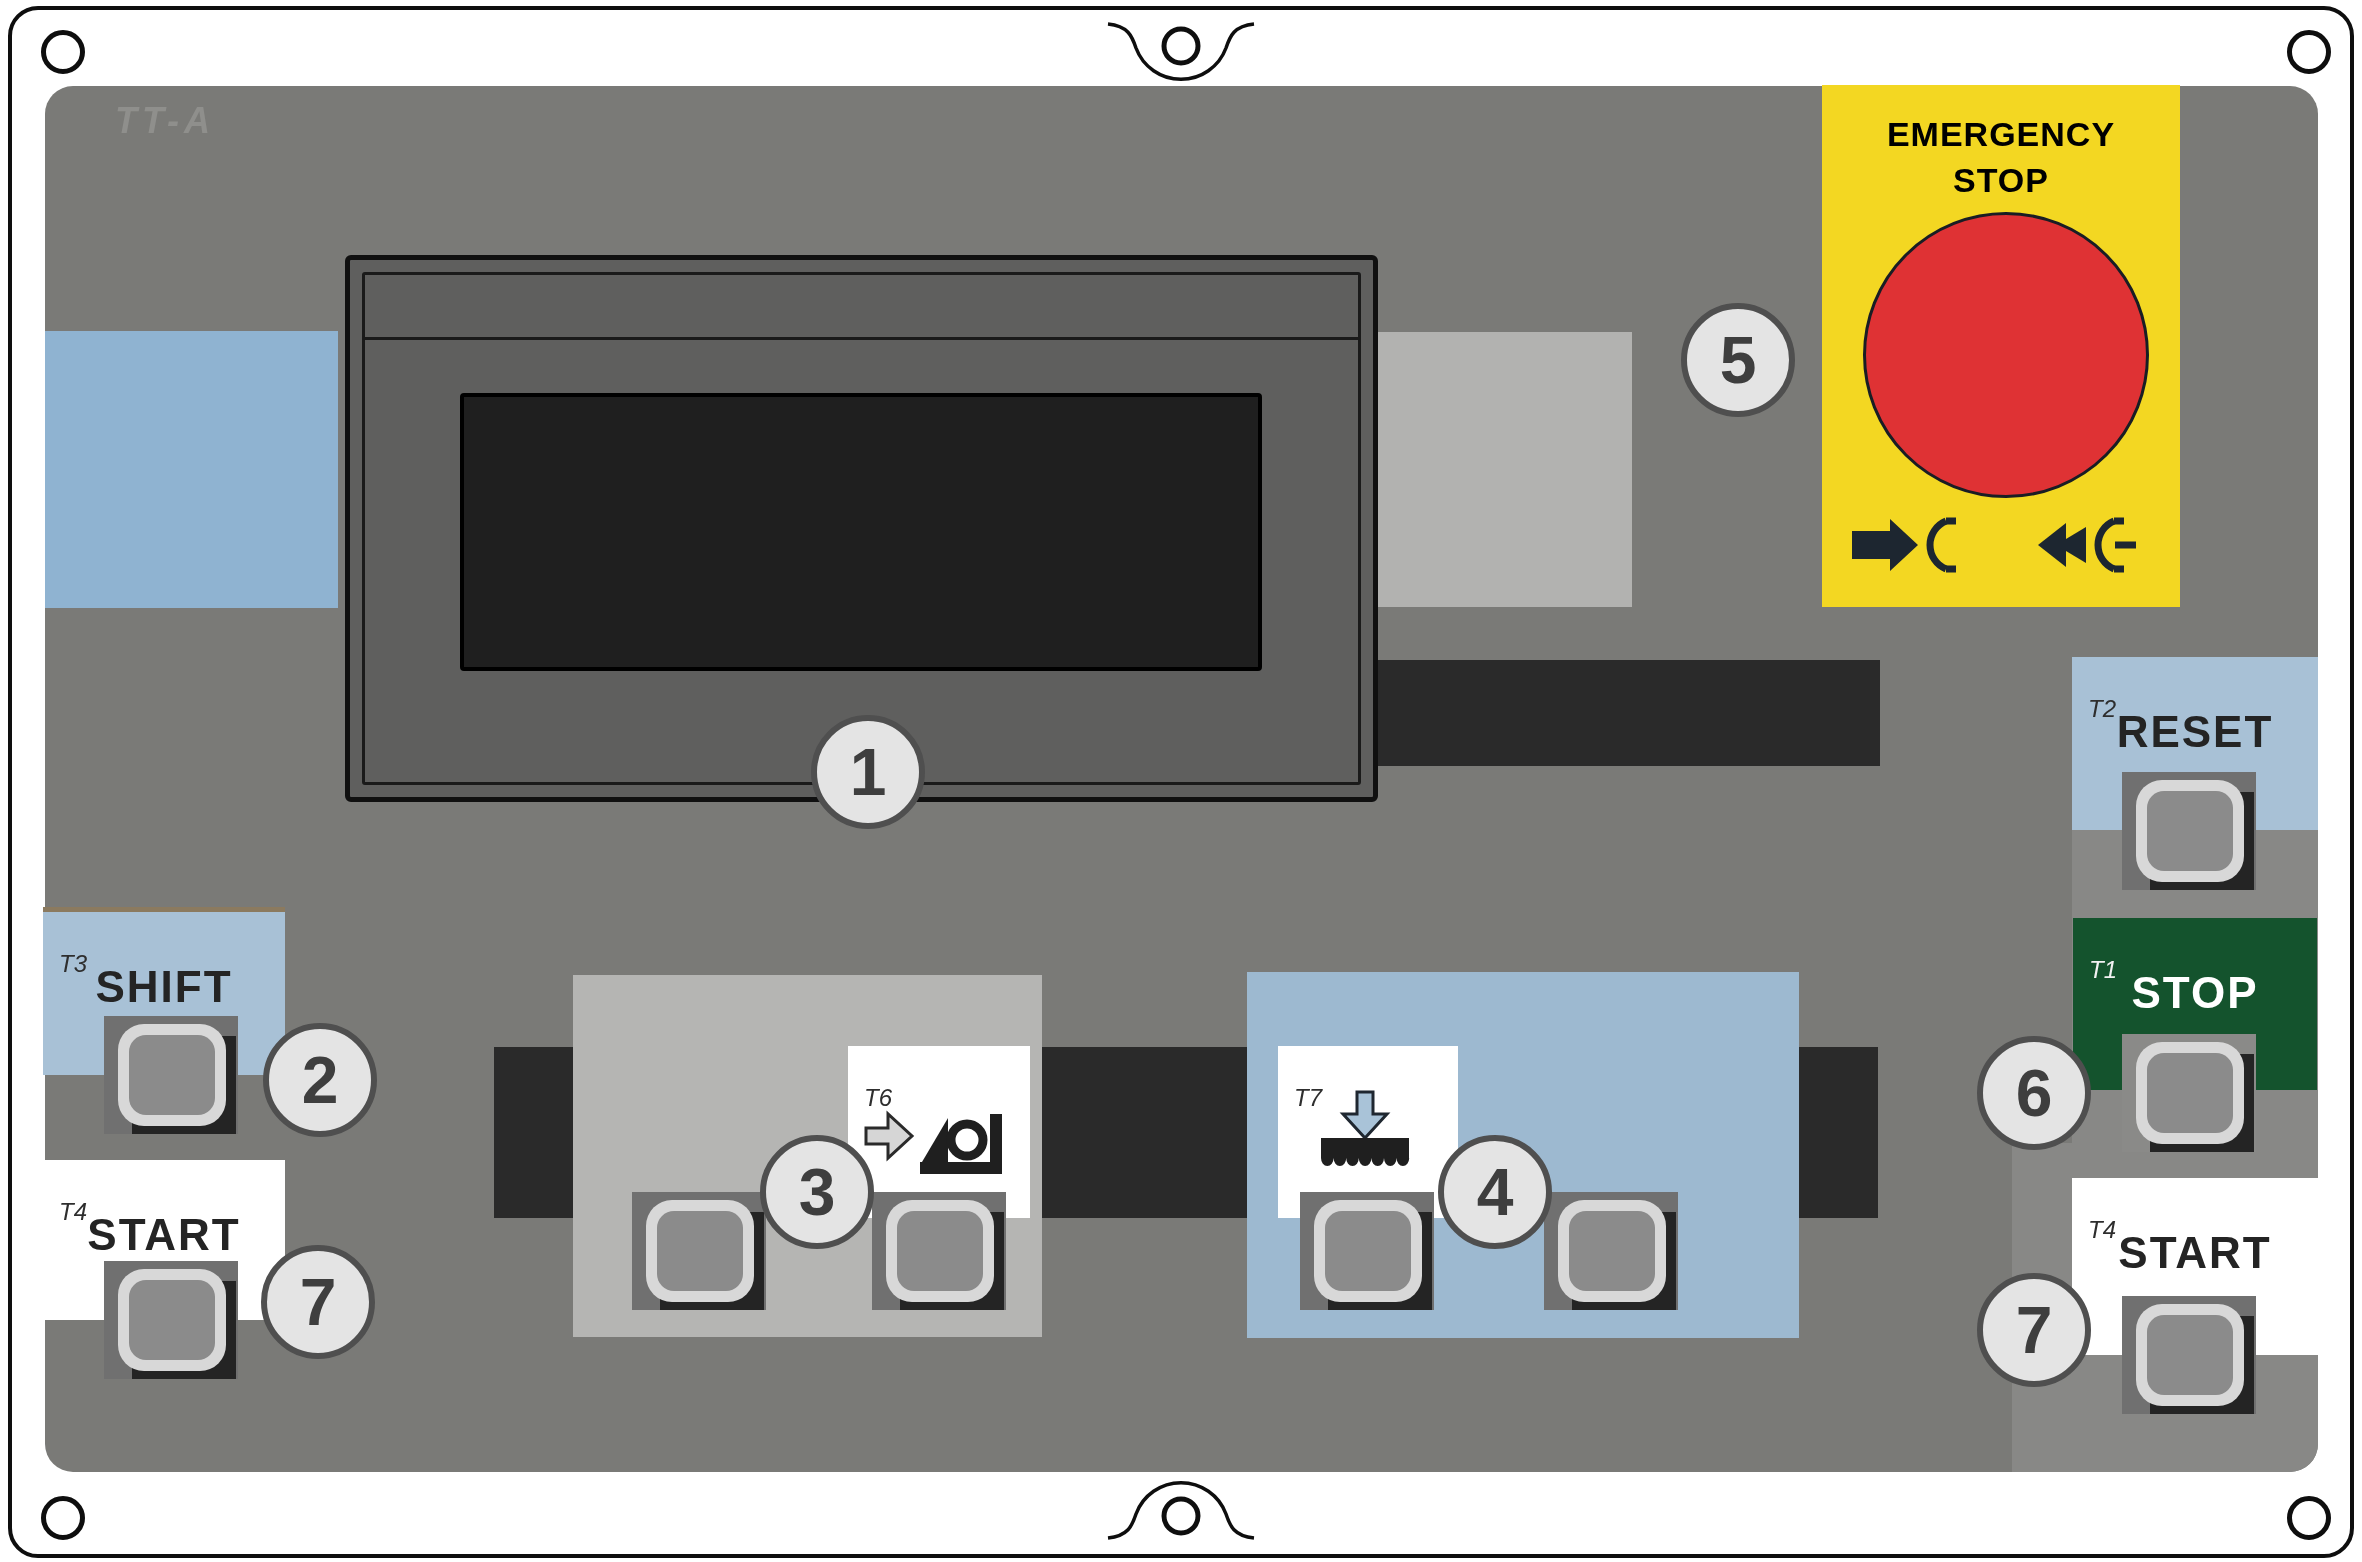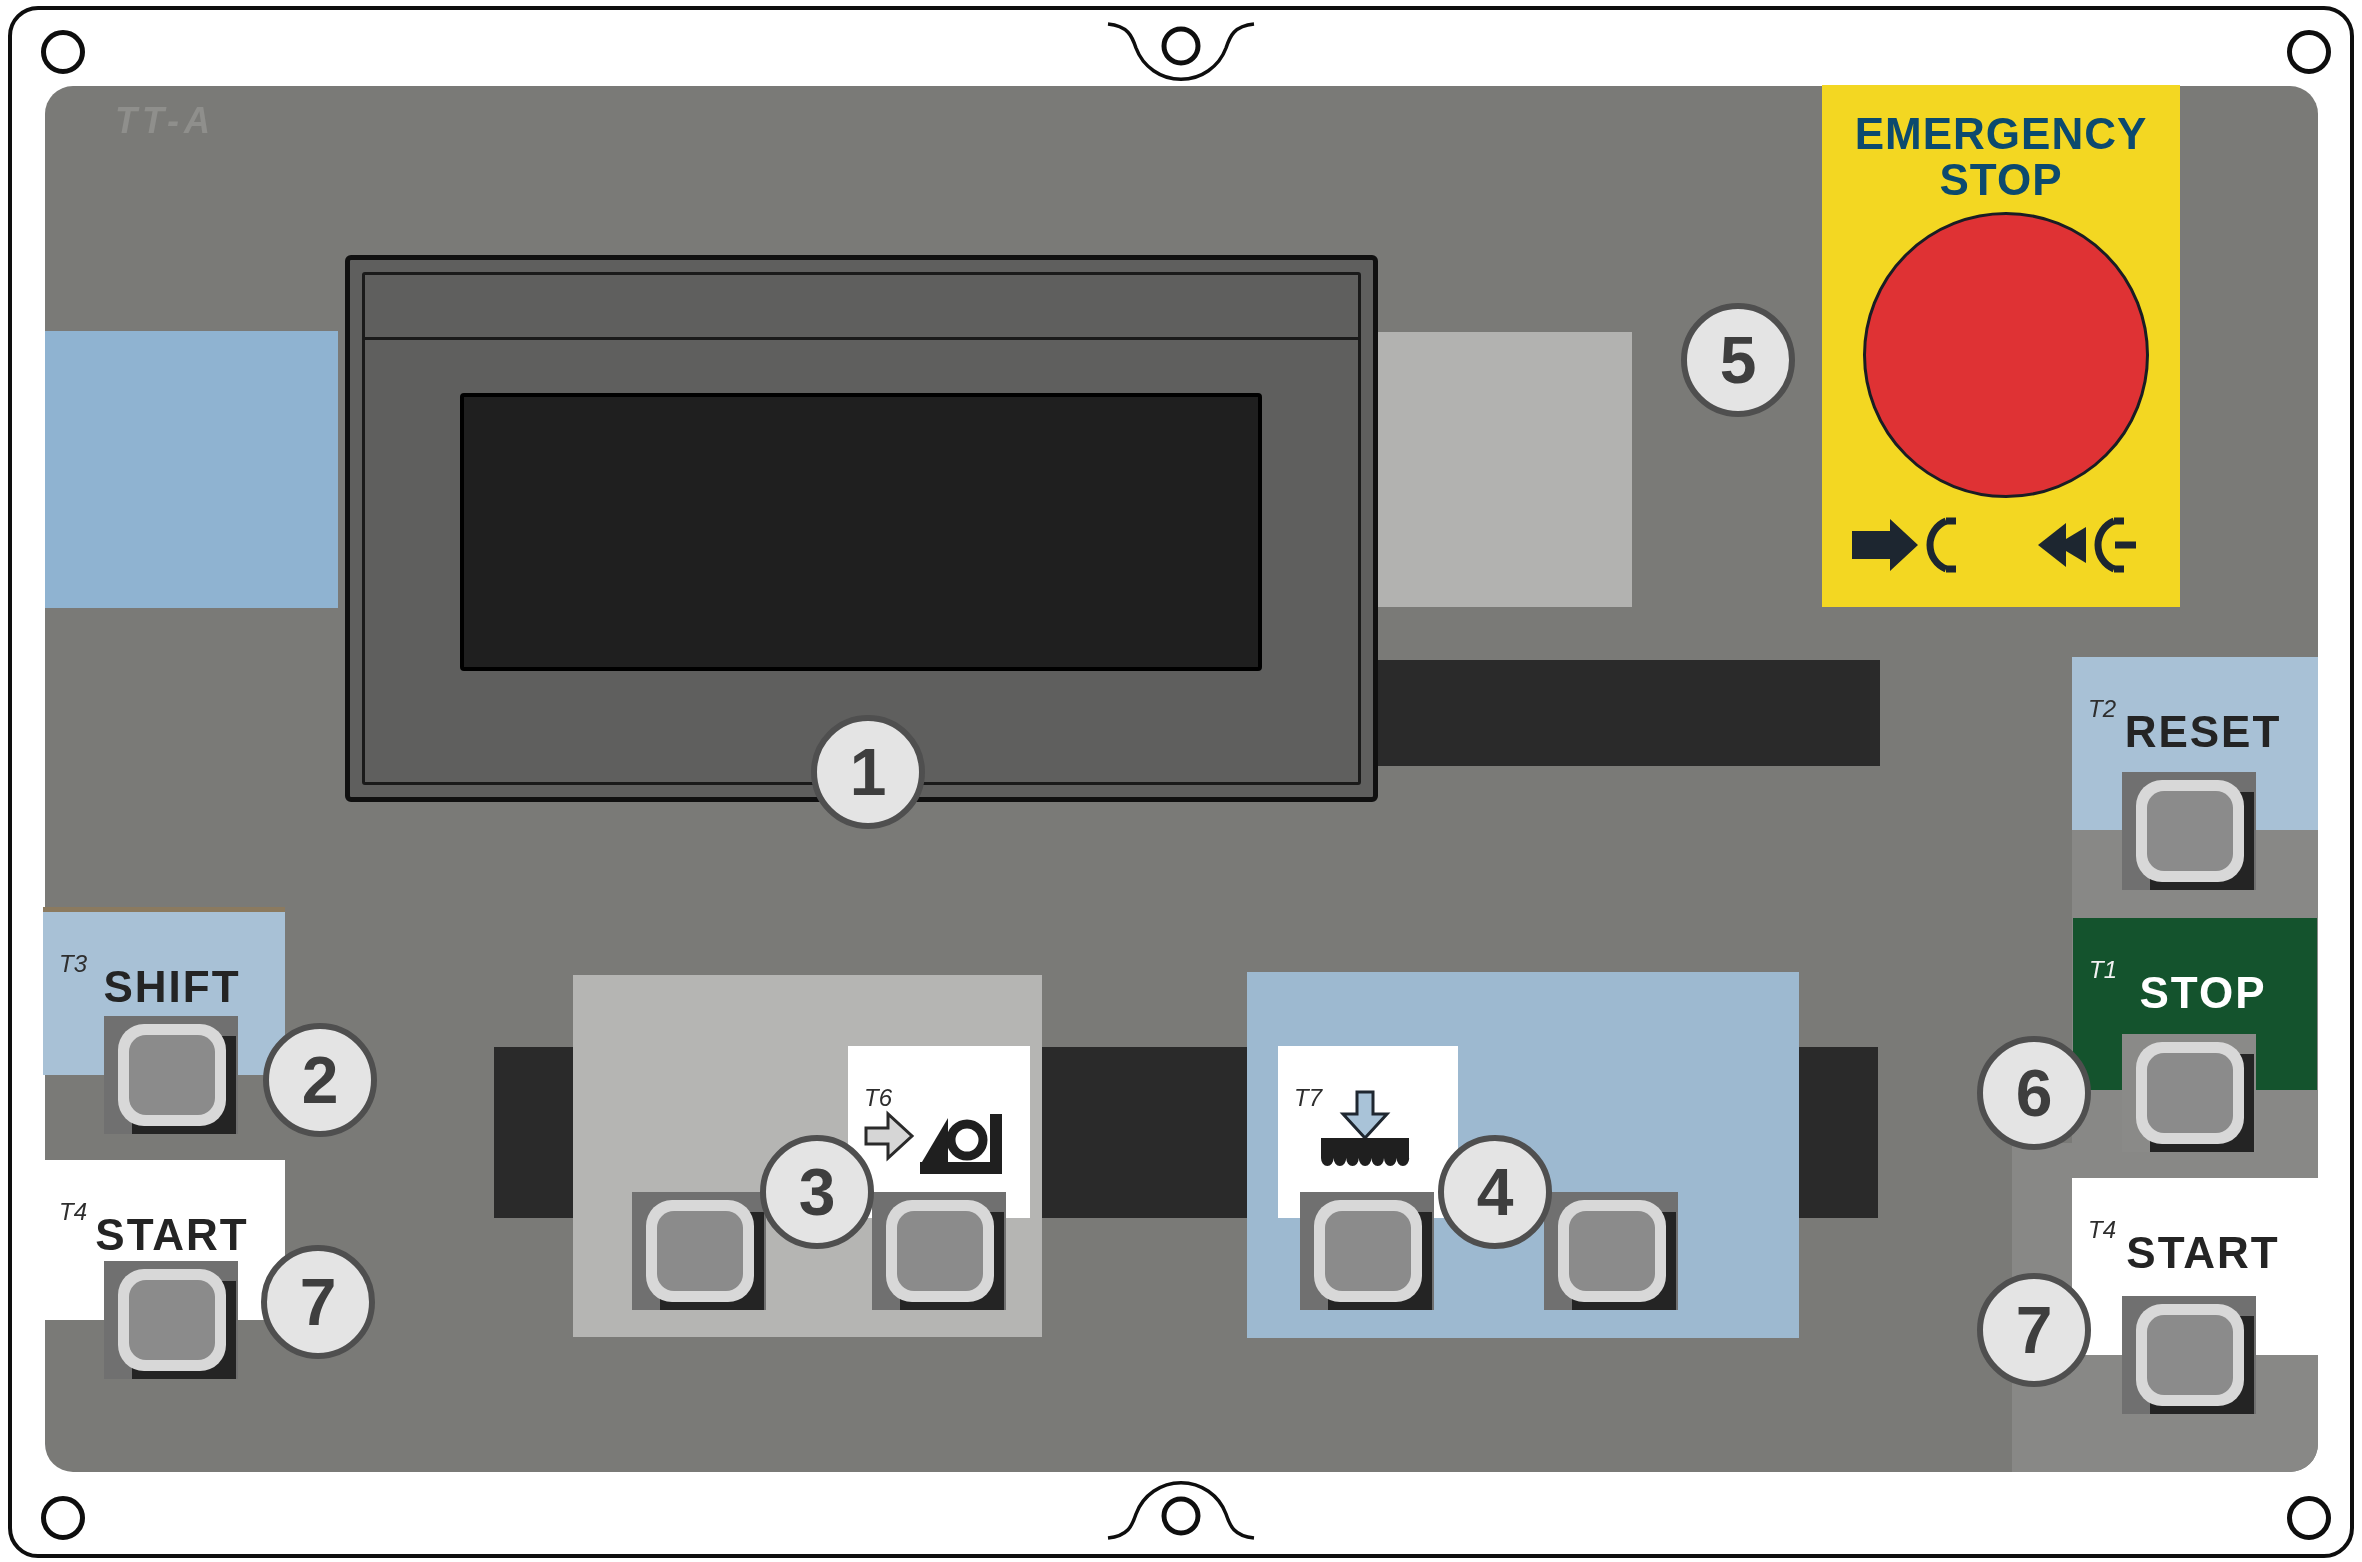--- a/index.html
+++ b/index.html
@@ -14,37 +14,37 @@
   .bluestrip{left:45px;top:331px;width:293px;height:277px;background:#8fb3d1;}
   .display{left:345px;top:255px;width:1023px;height:537px;background:#5f5f5e;
            border:5px solid #101010;border-radius:6px;}
   .disp-inner{left:12px;top:12px;width:993px;height:507px;border:3px solid #1a1a1a;border-radius:3px;}
   .disp-line{left:12px;top:77px;width:999px;height:3px;background:#1a1a1a;}
   .lcd{left:110px;top:133px;width:794px;height:270px;background:#1f1f1f;border:4px solid #000;border-radius:4px;}
   .grayrect{left:1368px;top:332px;width:264px;height:275px;background:#b2b2b0;}
   .darkbar-r{left:1368px;top:660px;width:512px;height:106px;background:#2a2a2a;}
   .midbar{left:494px;top:1047px;width:1384px;height:171px;background:#2a2a2a;}
   .estop{left:1822px;top:85px;width:358px;height:522px;background:#f3d722;}
-  .estop-text{left:0;top:26px;width:358px;text-align:center;color:#0c4a6e;
-              font-weight:bold;font-size:44px;line-height:46px;letter-spacing:1px;}
+  .estop-text{left:0;top:26px;width:358px;text-align:center;color:#000000;
+              font-weight:bold;font-size:34px;line-height:46px;letter-spacing:1px;}
   .redbtn{left:41px;top:127px;width:280px;height:280px;background:#df3234;
           border:3px solid #191d24;border-radius:50%;}
   .group3{left:573px;top:975px;width:469px;height:362px;background:#b5b5b3;}
   .group4{left:1247px;top:972px;width:552px;height:366px;background:#9db9d0;}
   .card{width:180px;height:172px;background:#ffffff;}
   .rightcol1{left:2072px;top:828px;width:246px;height:315px;background:#888886;}
   .rightcol2{left:2012px;top:1143px;width:306px;height:329px;background:#888886;border-bottom-right-radius:28px;}
   .tanline{left:43px;top:907px;width:242px;height:5px;background:#8b7a5f;}
   .keybox{width:242px;height:162px;}
   .blue{background:#a8c1d6;}
   .whitebox{background:#ffffff;}
   .blackbox{background:#14532d;}
   .tag{position:absolute;left:16px;top:10px;font-size:24px;font-style:italic;color:#2e2e2e;margin-top:28px;}
   .tag.light{color:#f2f2f2;}
-  .keylabel{position:absolute;left:8px;top:50px;width:100%;text-align:center;
+  .keylabel{position:absolute;left:0;top:50px;width:100%;text-align:center;
             font-size:44px;font-weight:bold;letter-spacing:2px;color:#242424;}
   .keylabel.light{color:#ffffff;}
   .btn{width:142px;height:126px;}
   .btn .plate{position:absolute;left:0;top:0;width:134px;height:118px;background:#707070;}
   .btn.lightplate .plate{background:#8a8a88;}
   .btn .shadow{position:absolute;left:28px;top:20px;width:104px;height:98px;background:#242424;}
   .btn .ring{position:absolute;left:14px;top:8px;width:108px;height:102px;background:#d8d8d8;border-radius:26px;}
   .btn .face{position:absolute;left:25px;top:19px;width:86px;height:80px;background:#8b8b8b;border-radius:17px;}
   .callout{width:114px;height:114px;box-sizing:border-box;background:#e4e4e4;
            border:6px solid #4f4f4f;border-radius:50%;display:flex;align-items:center;justify-content:center;

